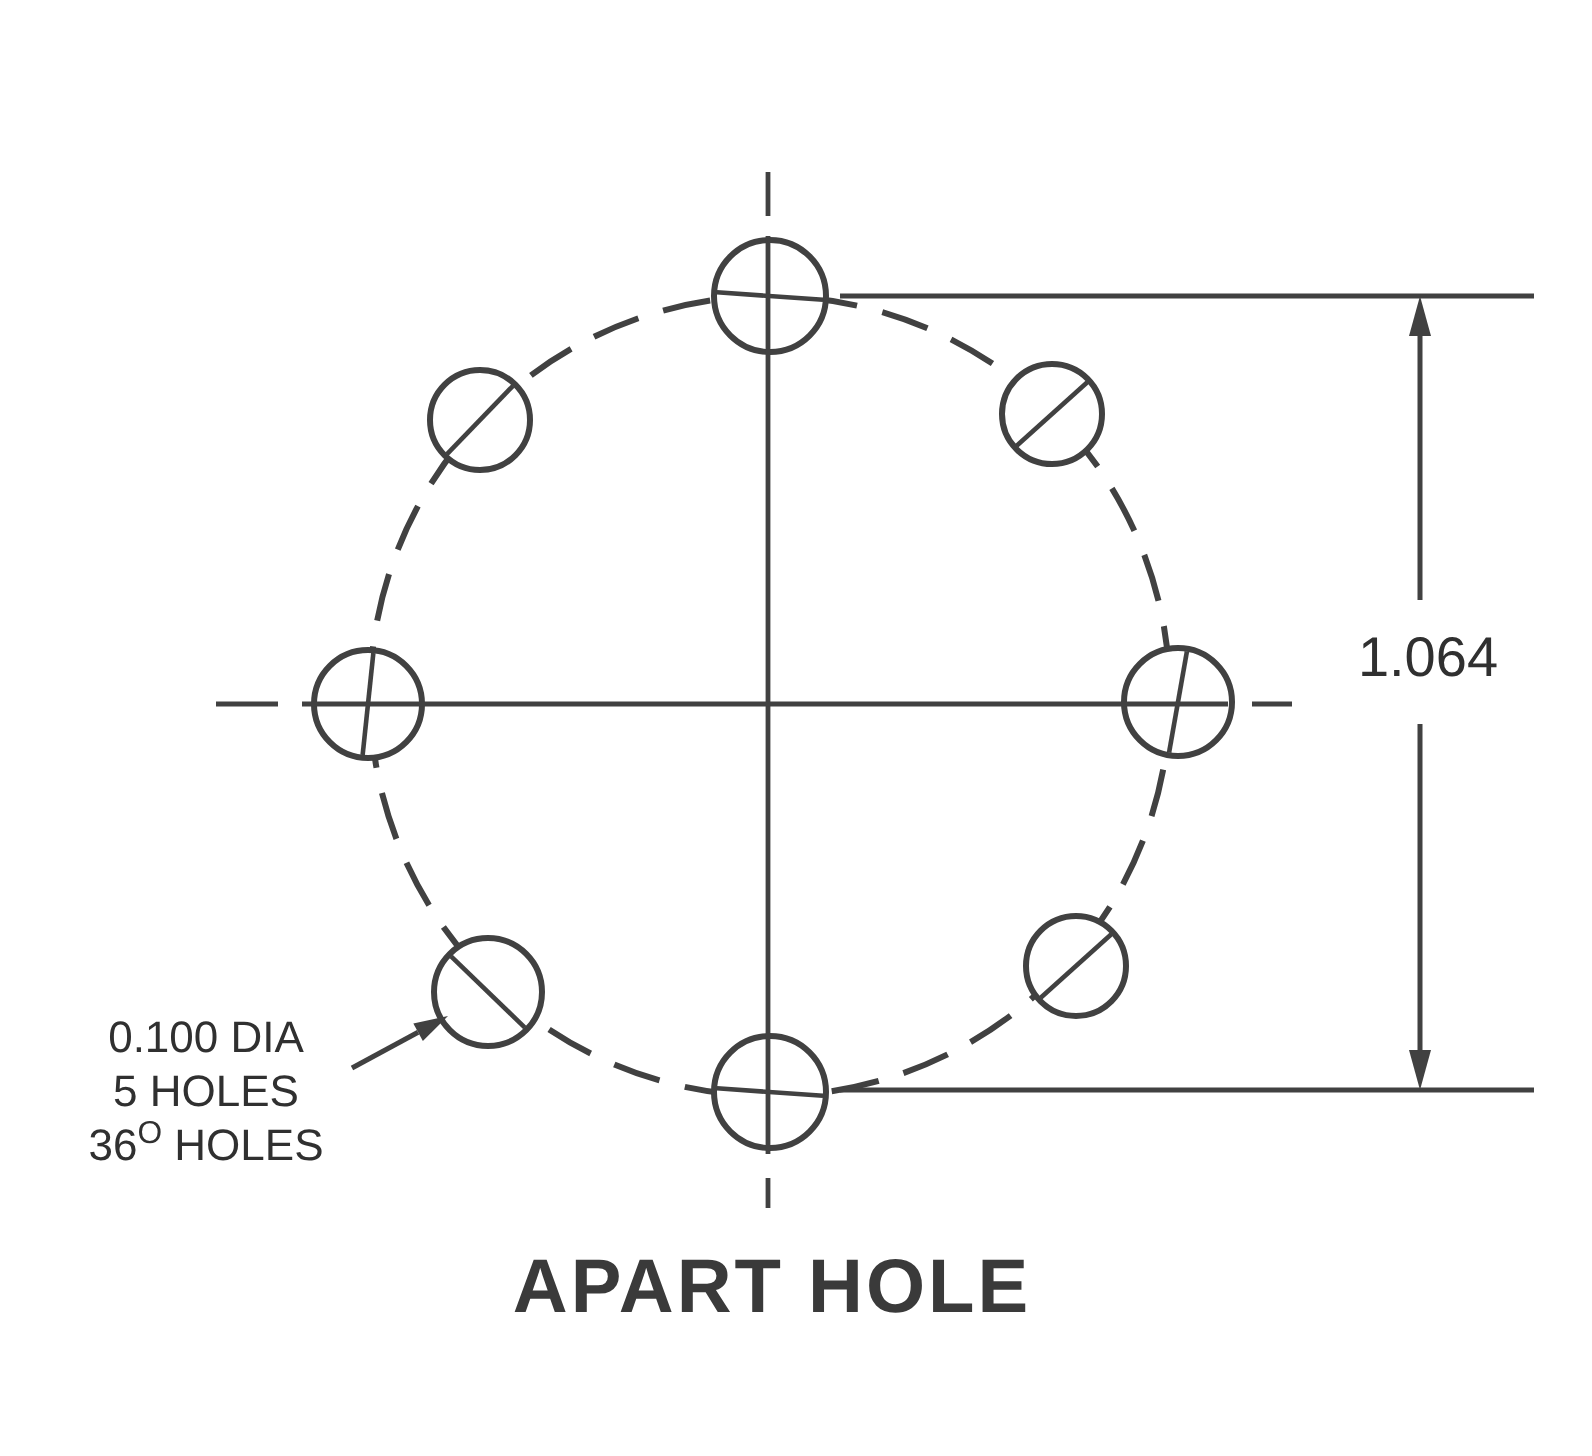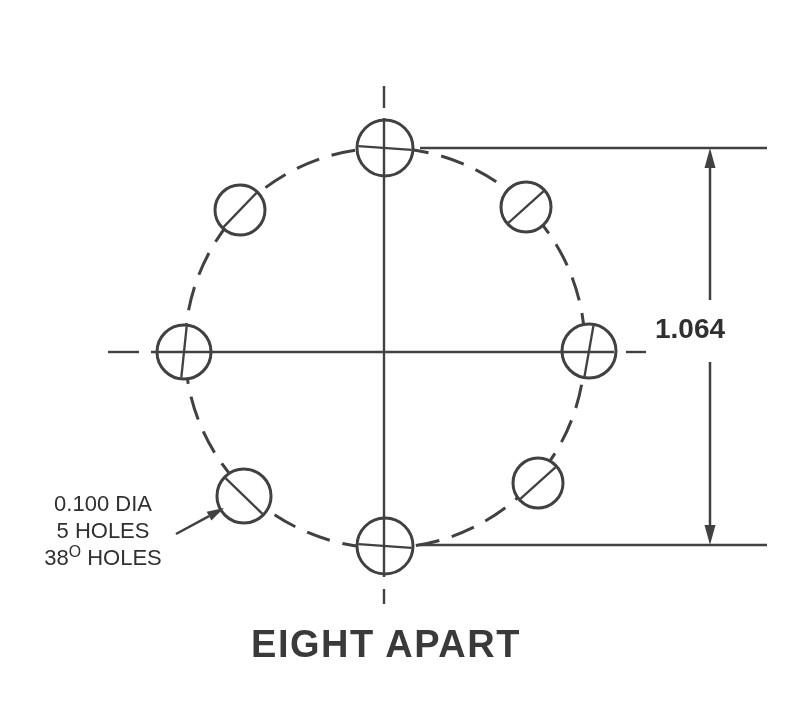--- a/index.html
+++ b/index.html
@@ -7,33 +7,33 @@
     position: relative;
     width: 796px;
     height: 728px;
     background: #ffffff;
     font-family: "Liberation Sans", sans-serif;
     overflow: hidden;
   }
   .stage svg { position: absolute; left: 0; top: 0; }
   .dim-value {
     position: absolute;
-    left: 644px;
+    left: 668px;
     top: 313px;
     width: 92px;
     text-align: center;
     font-size: 28px;
-    font-weight: 700;
+    font-weight: 400;
     color: #303030;
     background: #ffffff;
   }
   .callout {
     position: absolute;
     left: 24px;
-    top: 490px;
+    top: 505px;
     width: 158px;
     text-align: center;
     font-size: 22px;
     line-height: 27px;
     color: #303030;
   }
   .callout sup { font-size: 0.72em; line-height: 0; }
   .title {
     position: absolute;
     left: 226px;
@@ -82,17 +82,17 @@
       <line x1="223.5018637015988" y1="227.08432025804296" x2="256.49813629840116" y2="192.91567974195704" stroke="#414141" stroke-width="2.3"></line>
       <line x1="176" y1="534" x2="209.05203656887483" y2="516.0968135251928" stroke="#414141" stroke-width="2.5"></line>
       <polygon points="224,508 211.43345231157858,520.4932733578767 206.67062082617107,511.70035369250894" fill="#414141"></polygon>
     </svg>
 
   <div class="dim-value">1.064</div>
 
   <div class="callout">
     <div>0.100 DIA</div>
     <div>5 HOLES</div>
-    <div><span>38</span><sup>O</sup><span> HOLES</span></div>
+    <div><span>36</span><sup>O</sup><span> HOLES</span></div>
   </div>
 
-  <div class="title">EIGHT APART</div>
+  <div class="title">APART HOLE</div>
 </div>
 
 </body></html>

